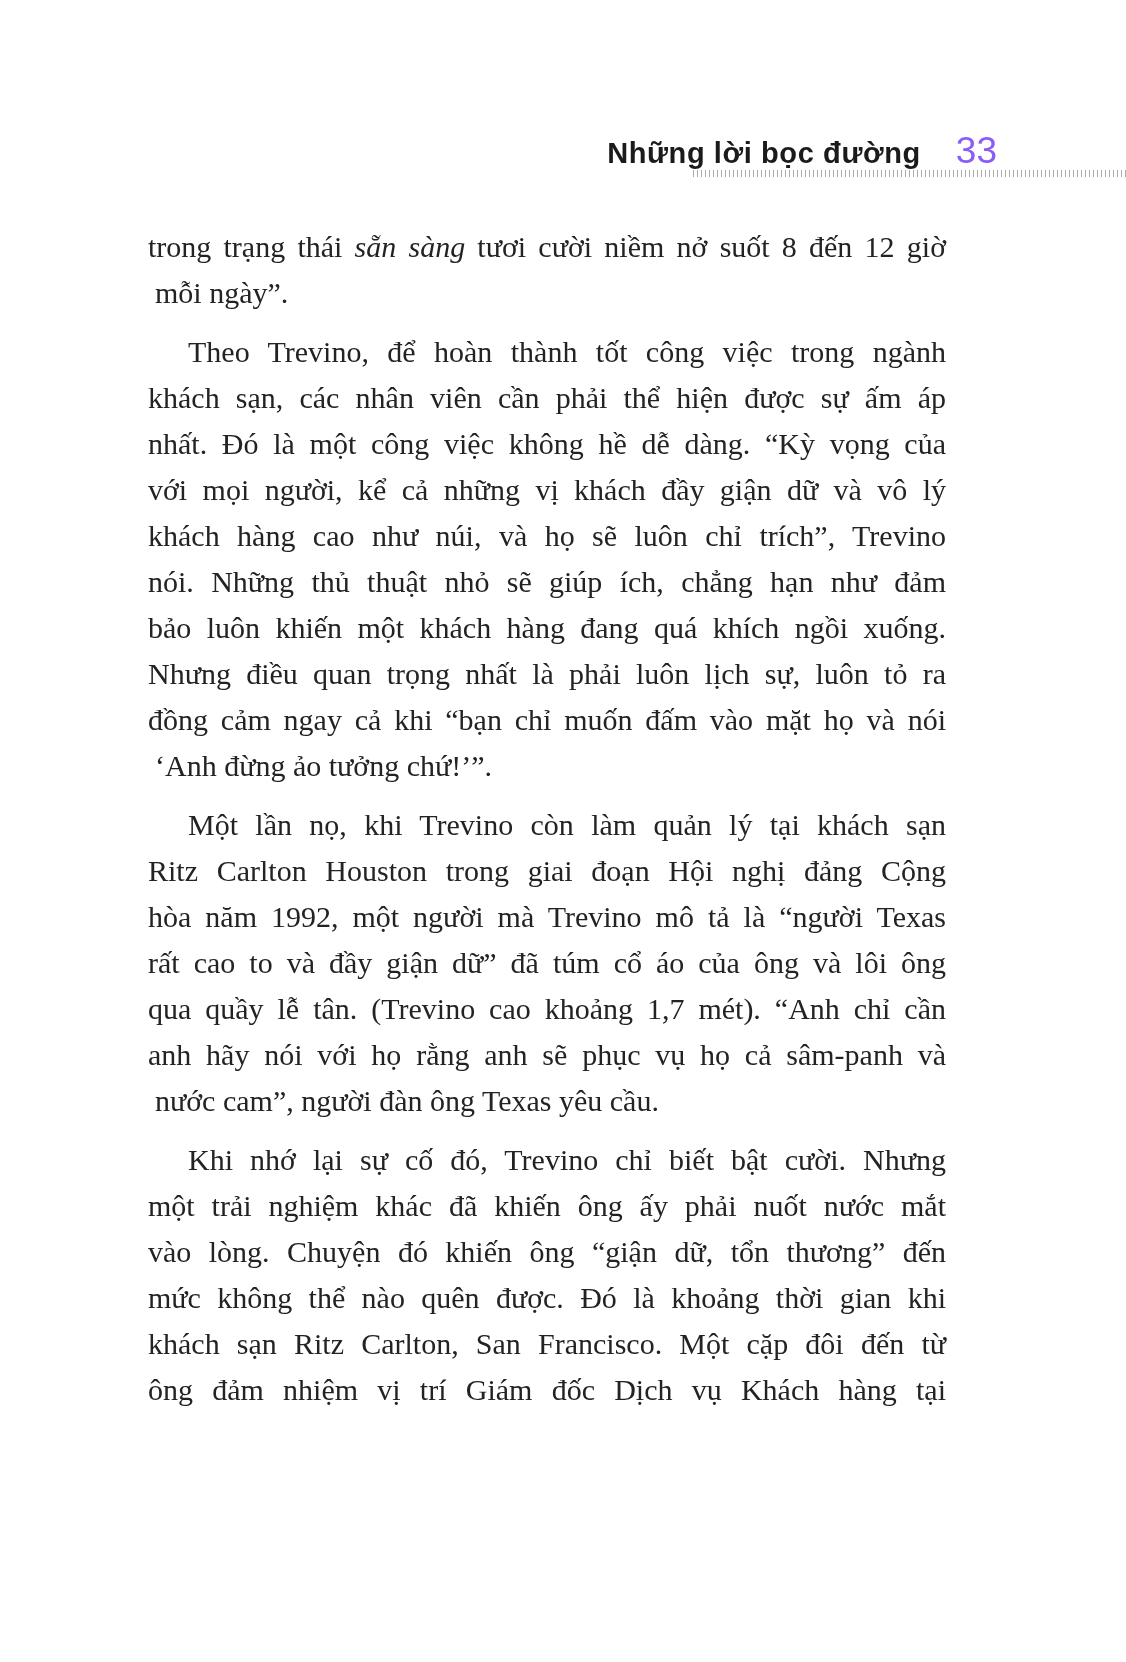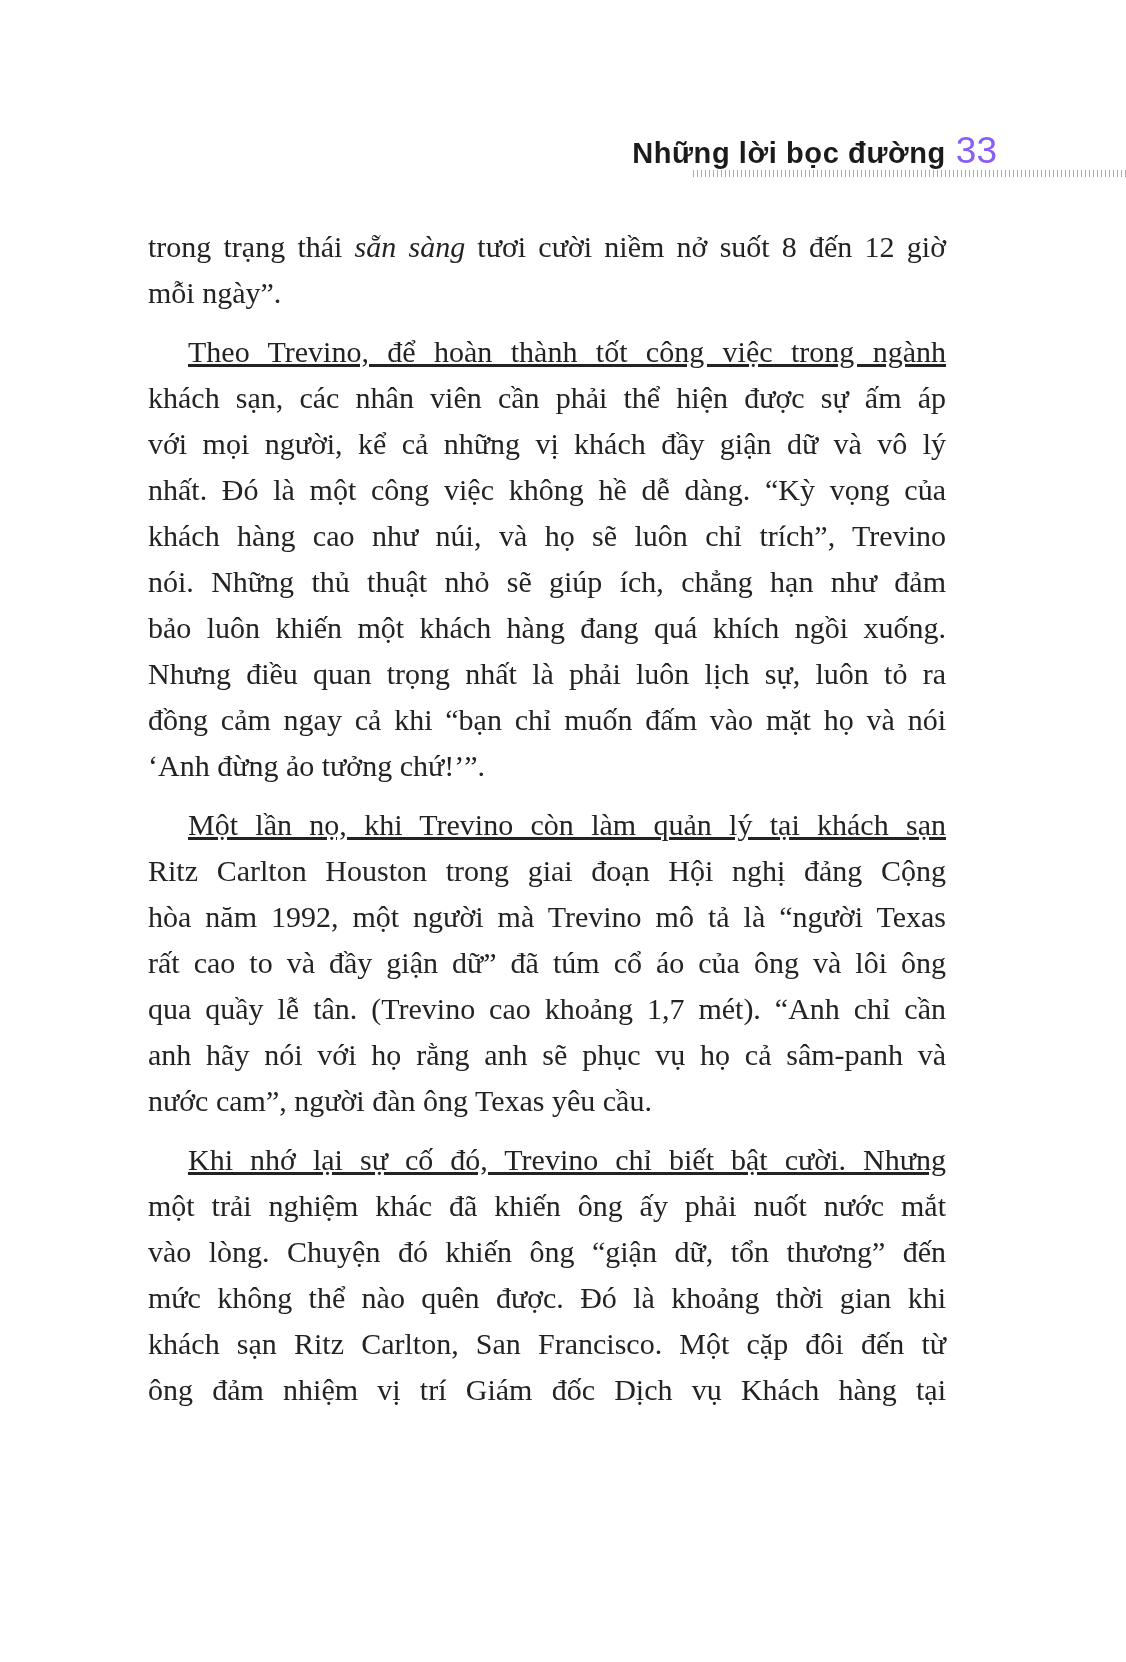--- a/index.html
+++ b/index.html
@@ -10,21 +10,21 @@
     background: #ffffff;
     overflow: hidden;
   }
   
   .header-row {
     position: absolute;
     top: 132px;
     right: 129px;
     display: flex;
     align-items: baseline;
-    gap: 10px;
+    gap: 35px;
   }
   .header-title {
     font-family: "Liberation Sans", "DejaVu Sans", sans-serif;
     font-weight: 700;
     font-size: 29px;
     line-height: 1;
     letter-spacing: 0.6px;
     color: #1b1b1b;
   }
   .page-number {
@@ -57,22 +57,23 @@
   .para + .para { margin-top: 13px; }
   .line {
     text-align: justify;
     text-align-last: justify;
     white-space: nowrap;
   }
   .line.end {
     text-align: left;
     text-align-last: left;
     white-space: normal;
+    margin-left: 7px;
   }
-  .line.indent { text-indent: 40px; text-decoration: underline; }
+  .line.indent { text-indent: 40px; }
   .body-text em { font-style: italic; }
 </style>
 </head>
 <body>
 
 <div class="page">
 
   <div class="header-row">
     <span class="header-title">Những lời bọc đường</span>
     <span class="page-number">33</span>
@@ -82,22 +83,22 @@
   <div class="body-text">
 
     <div class="para">
       <div class="line"><span>trong trạng thái </span><em>sẵn sàng</em><span> tươi cười niềm nở suốt 8 đến 12 giờ</span></div>
       <div class="line end">mỗi ngày”.</div>
     </div>
 
     <div class="para">
       <div class="line indent">Theo Trevino, để hoàn thành tốt công việc trong ngành</div>
       <div class="line">khách sạn, các nhân viên cần phải thể hiện được sự ấm áp</div>
+      <div class="line">nhất. Đó là một công việc không hề dễ dàng. “Kỳ vọng của</div>
       <div class="line">với mọi người, kể cả những vị khách đầy giận dữ và vô lý</div>
-      <div class="line">nhất. Đó là một công việc không hề dễ dàng. “Kỳ vọng của</div>
       <div class="line">khách hàng cao như núi, và họ sẽ luôn chỉ trích”, Trevino</div>
       <div class="line">nói. Những thủ thuật nhỏ sẽ giúp ích, chẳng hạn như đảm</div>
       <div class="line">bảo luôn khiến một khách hàng đang quá khích ngồi xuống.</div>
       <div class="line">Nhưng điều quan trọng nhất là phải luôn lịch sự, luôn tỏ ra</div>
       <div class="line">đồng cảm ngay cả khi “bạn chỉ muốn đấm vào mặt họ và nói</div>
       <div class="line end">‘Anh đừng ảo tưởng chứ!’”.</div>
     </div>
 
     <div class="para">
       <div class="line indent">Một lần nọ, khi Trevino còn làm quản lý tại khách sạn</div>

